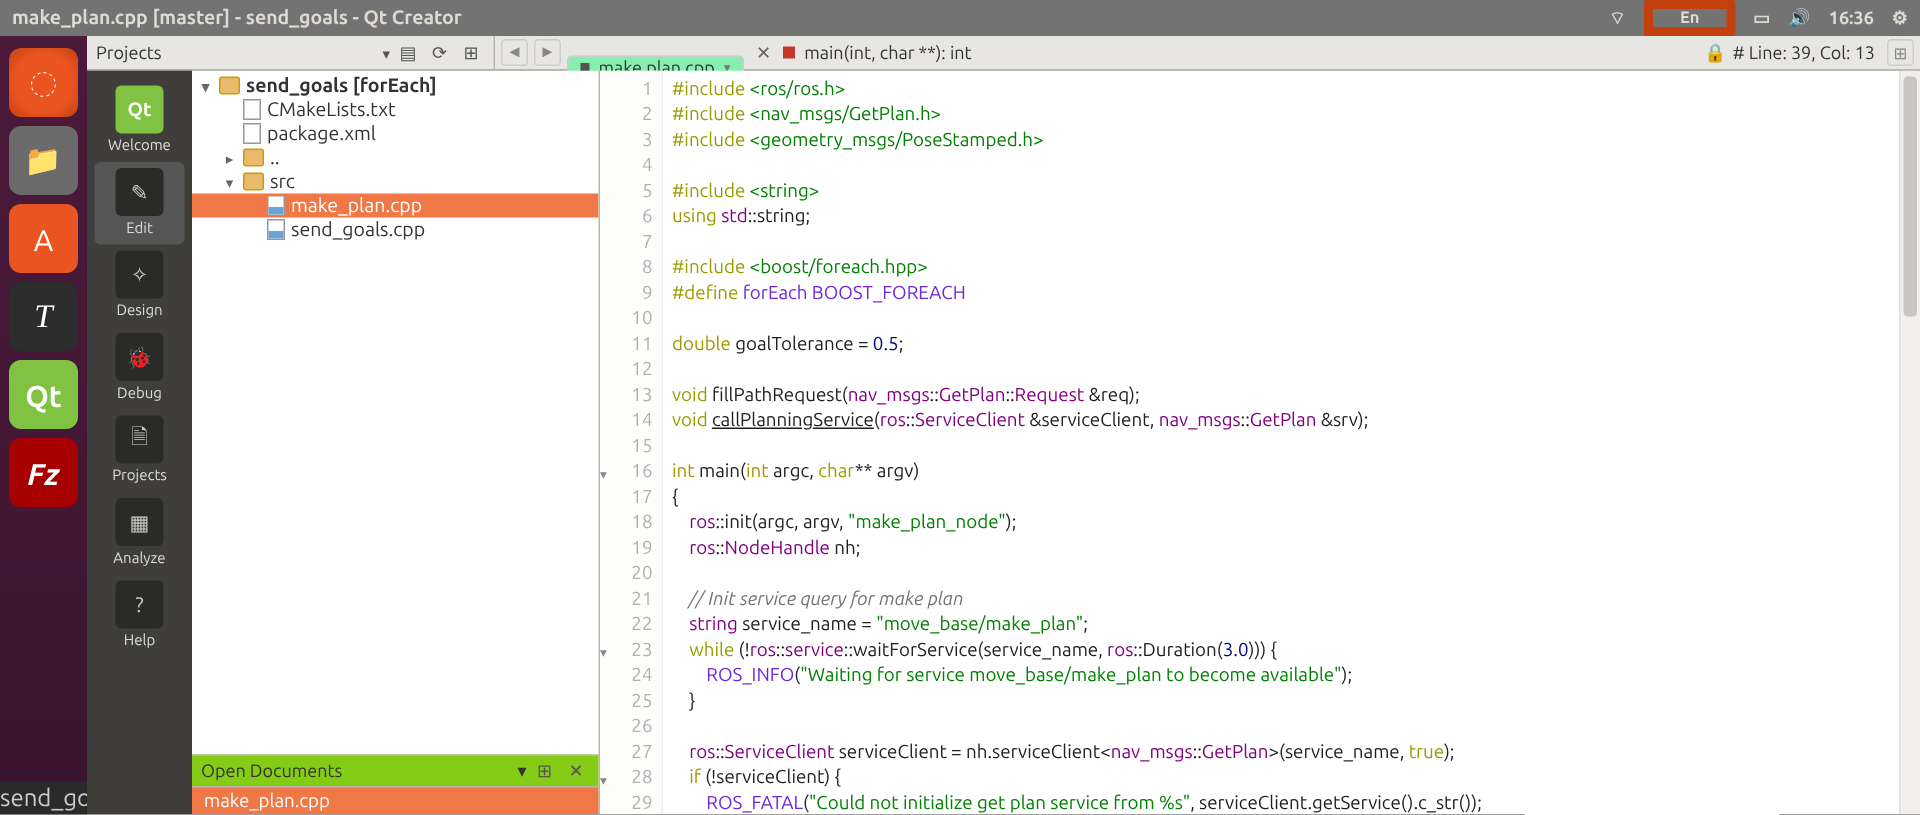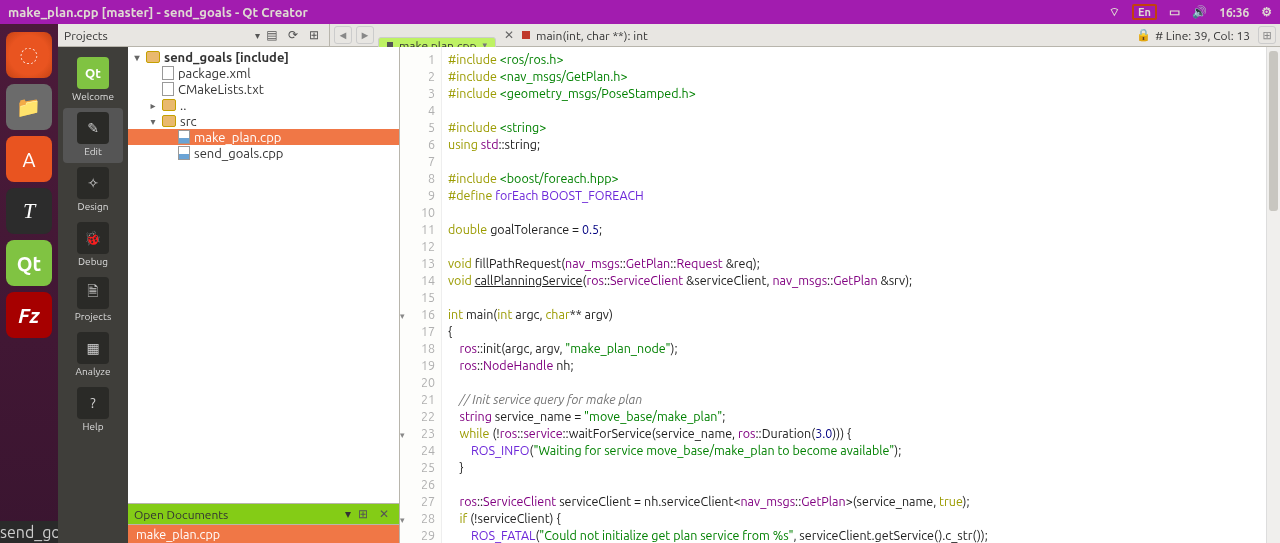--- a/index.html
+++ b/index.html
@@ -1,23 +1,23 @@
 <!DOCTYPE html>
 <html><head>
 <meta charset="utf-8">
 <style>
 * { margin: 0; padding: 0; box-sizing: border-box; font-family: Ubuntu, sans-serif; }
 body { width: 1280px; height: 543px; overflow: hidden; background: #3c3b37; display: flex; flex-direction: column; }
 
 
-.window-bar { height: 24px; background: #a21caf; color: #dfdbd2; display: flex; align-items: center; padding: 0 8px; font-size: 13px; font-weight: bold; }
+.window-bar { height: 24px; background: #737373; color: #dfdbd2; display: flex; align-items: center; padding: 0 8px; font-size: 13px; font-weight: bold; }
 .window-bar .title { flex: 1; }
 .menubar-right { display: flex; gap: 12px; align-items: center; color: #dfdbd2; font-size: 12px; }
 .menubar-right .indicator { display: inline-flex; align-items: center; }
-.lang-box { border: 2px solid #c2410c; padding: 0 4px; border-radius: 2px; font-size: 11px; }
+.lang-box { border: 6px solid #c2410c; padding: 0 18px; border-radius: 2px; font-size: 11px; }
 
 
 .main-row { flex: 1; display: flex; overflow: hidden; }
 
 
 .launcher { width: 58px; background: linear-gradient(to bottom, #4c1a3a, #3a1530); display: flex; flex-direction: column; align-items: center; padding-top: 8px; gap: 6px; }
 .launcher-item { width: 46px; height: 46px; border-radius: 8px; display: flex; align-items: center; justify-content: center; font-size: 20px; color: #fff; }
 .launcher-item.ubuntu { background: radial-gradient(circle, #e95420 60%, #c34113); }
 .launcher-item.files { background: #6b6b6b; }
 .launcher-item.software { background: #e95420; }
@@ -30,21 +30,21 @@
 .app { flex: 1; display: flex; flex-direction: column; overflow: hidden; }
 
 
 .top-toolbar { height: 23px; background: #e8e6e2; border-bottom: 1px solid #b8b5ac; display: flex; align-items: center; }
 .top-toolbar-left { width: 272px; display: flex; align-items: center; padding: 0 6px; border-right: 1px solid #b8b5ac; height: 100%; }
 .top-toolbar-left .label { font-size: 12px; color: #333; flex: 1; }
 .top-toolbar-left .chev { font-size: 10px; color: #555; margin-left: 4px; }
 .tool-icon { width: 18px; height: 18px; margin-left: 3px; display: inline-flex; align-items: center; justify-content: center; color: #555; font-size: 12px; }
 .top-toolbar-right { flex: 1; display: flex; align-items: center; padding: 0 4px; gap: 4px; height: 100%; }
 .nav-arrow { width: 18px; height: 18px; display: inline-flex; align-items: center; justify-content: center; color: #888; border: 1px solid #ccc; border-radius: 3px; font-size: 11px; }
-.file-crumb { background: #bef264; border: 1px solid #ccc; border-radius: 3px; padding: 1px 8px; font-size: 12px; color: #333; display: flex; align-items: center; gap: 6px; margin-top: 20px; }
+.file-crumb { background: #86efac; border: 1px solid #ccc; border-radius: 3px; padding: 1px 8px; font-size: 12px; color: #333; display: flex; align-items: center; gap: 6px; margin-top: 20px; }
 .file-crumb .dot { width: 6px; height: 6px; background: #555; }
 .file-crumb .chev { color: #777; font-size: 9px; }
 .close-x { color: #666; font-size: 12px; padding: 0 4px; }
 .func-crumb { display: flex; align-items: center; gap: 6px; font-size: 12px; color: #333; }
 .func-crumb .redsq { width: 8px; height: 8px; background: #c0392b; }
 .lock-sep { margin-left: auto; }
 .linecol { font-size: 12px; color: #333; margin-right: 4px; }
 
 
 .content-row { flex: 1; display: flex; overflow: hidden; }
@@ -183,31 +183,31 @@
             <div class="mode-icon">?</div>
             <span>Help</span>
           </div>
       </div>
 
       <div class="sidebar">
         <div class="tree">
           <div class="tree-row bold">
               <span class="exp">▾</span>
               <span class="folder-icon"></span>
-              <span>send_goals [include]</span>
+              <span>send_goals [forEach]</span>
+            </div>
+          <div class="tree-row tree-indent-1">
+              <span class="exp"></span>
+              <span class="file-icon"></span>
+              <span>CMakeLists.txt</span>
             </div>
           <div class="tree-row tree-indent-1">
               <span class="exp"></span>
               <span class="file-icon"></span>
               <span>package.xml</span>
-            </div>
-          <div class="tree-row tree-indent-1">
-              <span class="exp"></span>
-              <span class="file-icon"></span>
-              <span>CMakeLists.txt</span>
             </div>
           <div class="tree-row tree-indent-1">
               <span class="exp">▸</span>
               <span class="folder-icon"></span>
               <span>..</span>
             </div>
           <div class="tree-row tree-indent-1">
               <span class="exp">▾</span>
               <span class="folder-icon"></span>
               <span>src</span>

